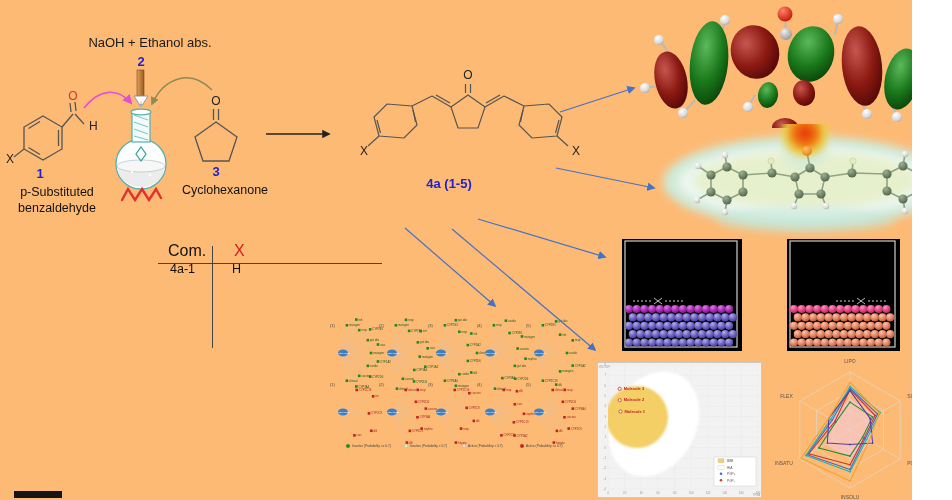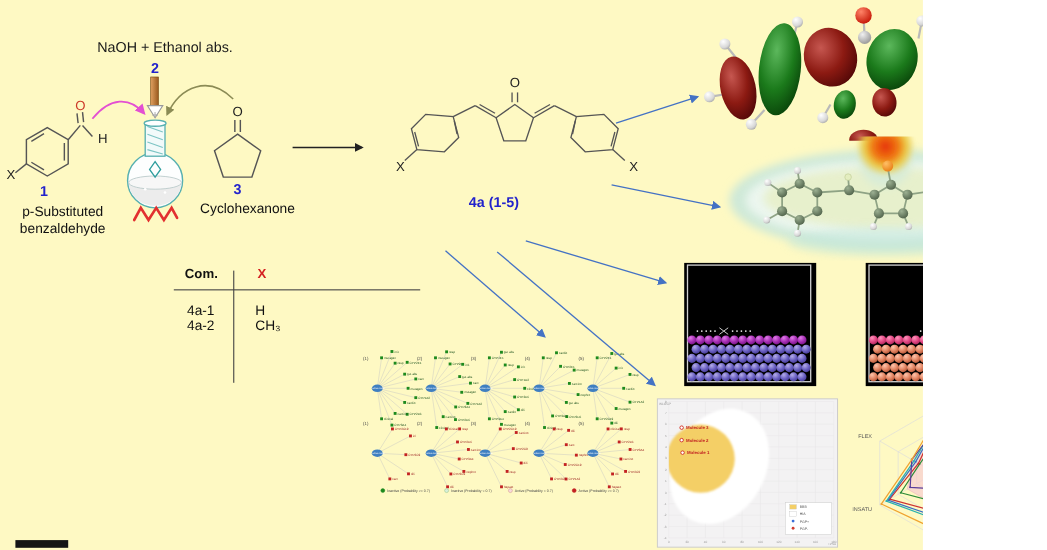--- a/index.html
+++ b/index.html
@@ -1,20 +1,20 @@
 <!DOCTYPE html>
 <html><head>
 <meta charset="utf-8">
 <style>
   html,body{margin:0;padding:0;background:#fff}
-  .canvas{position:relative;width:839px;height:500px;background:#fef9c3;overflow:hidden;
+  .canvas{position:relative;width:912px;height:500px;background:#fdba74;overflow:hidden;
           font-family:"Liberation Sans",sans-serif;color:#111}
   .abs{position:absolute}
   .md-box{background:#000}
-  .th{position:absolute;font-weight:bold;font-size:12px;color:#111}
+  .th{position:absolute;font-weight:normal;font-size:16px;color:#111}
   .hline{position:absolute;border-top:1.5px solid #444}
   .vline{position:absolute;border-left:1.3px solid #444}
   .trow{height:14.2px;position:relative;font-size:12.5px}
   .tcell{position:absolute;white-space:nowrap}
   .c1{left:20px}
   .c2{left:82px}
   svg text{font-family:"Liberation Sans",sans-serif}
 </style>
 </head>
 <body>
@@ -296,28 +296,24 @@
         <circle cx="202" cy="49" r="4.6" fill="url(#ggCarbon)"></circle>
     </g>
     <circle cx="157" cy="27" r="5" fill="url(#ggOrangeSphere)"></circle>
   </svg>
 
   <div class="abs" style="left:150px;top:238px;width:235px;height:122px">
     <span class="th" style="left:18px;top:4px">Com.</span>
     <span class="th" style="left:84px;top:4px;color:#d42020">X</span>
     <div class="hline" style="left:8px;top:25px;width:224px"></div>
     <div class="vline" style="left:62px;top:8px;height:102px"></div>
-    <div id="table-rows" class="abs" style="left:0;top:37px;width:235px">
+    <div id="table-rows" class="abs" style="left:0;top:24px;width:235px">
         <div class="trow">
           <span class="tcell c1">4a-1</span>
           <span class="tcell c2">H</span>
-        </div>
-        <div class="trow">
-          <span class="tcell c1">4a-2</span>
-          <span class="tcell c2">CH₃</span>
         </div>
       </div>
   </div>
 
   <svg id="networks-svg" class="abs" style="left:328px;top:312px" width="272" height="150" viewBox="0 0 272 150">
       <g>
         <text x="2" y="15" font-size="4" fill="#444">(1)</text>
         <line x1="15" y1="41" x2="18.89684682688184" y2="13.272494075236033" stroke="#c4c4c4" stroke-width="0.4"></line>
         <rect x="17.59684682688184" y="11.972494075236032" width="2.6" height="2.6" fill="#1d8a1d"></rect>
         <text x="21.09684682688184" y="14.372494075236032" font-size="2.8" fill="#20551f">mutagen</text>

